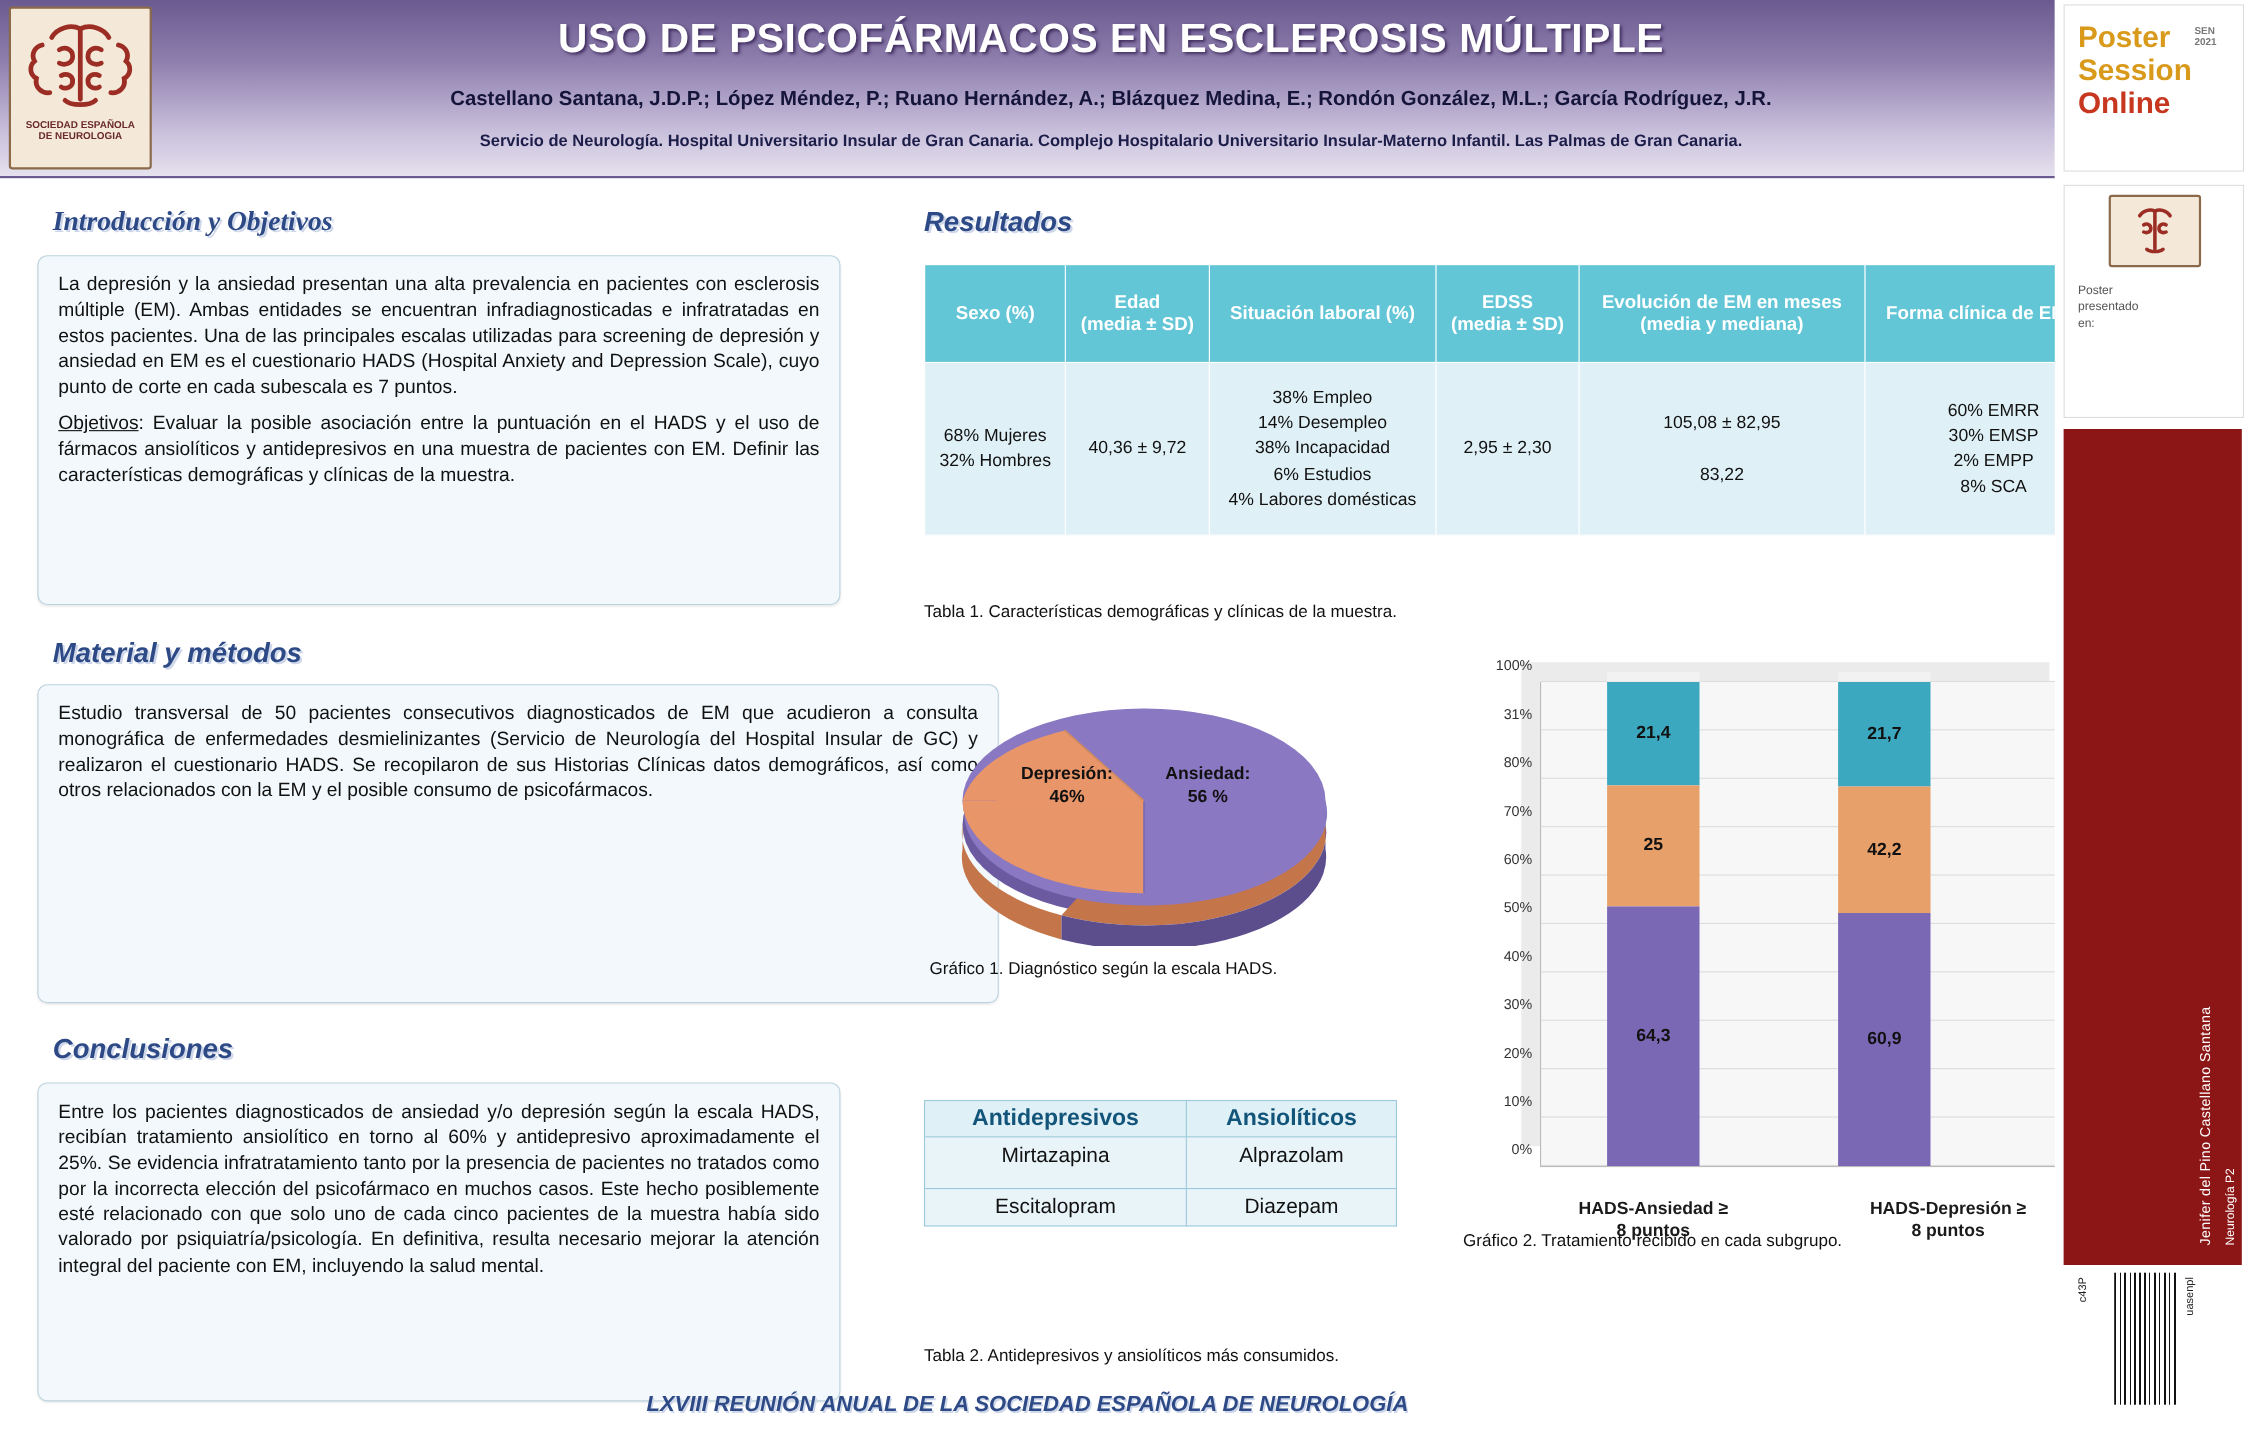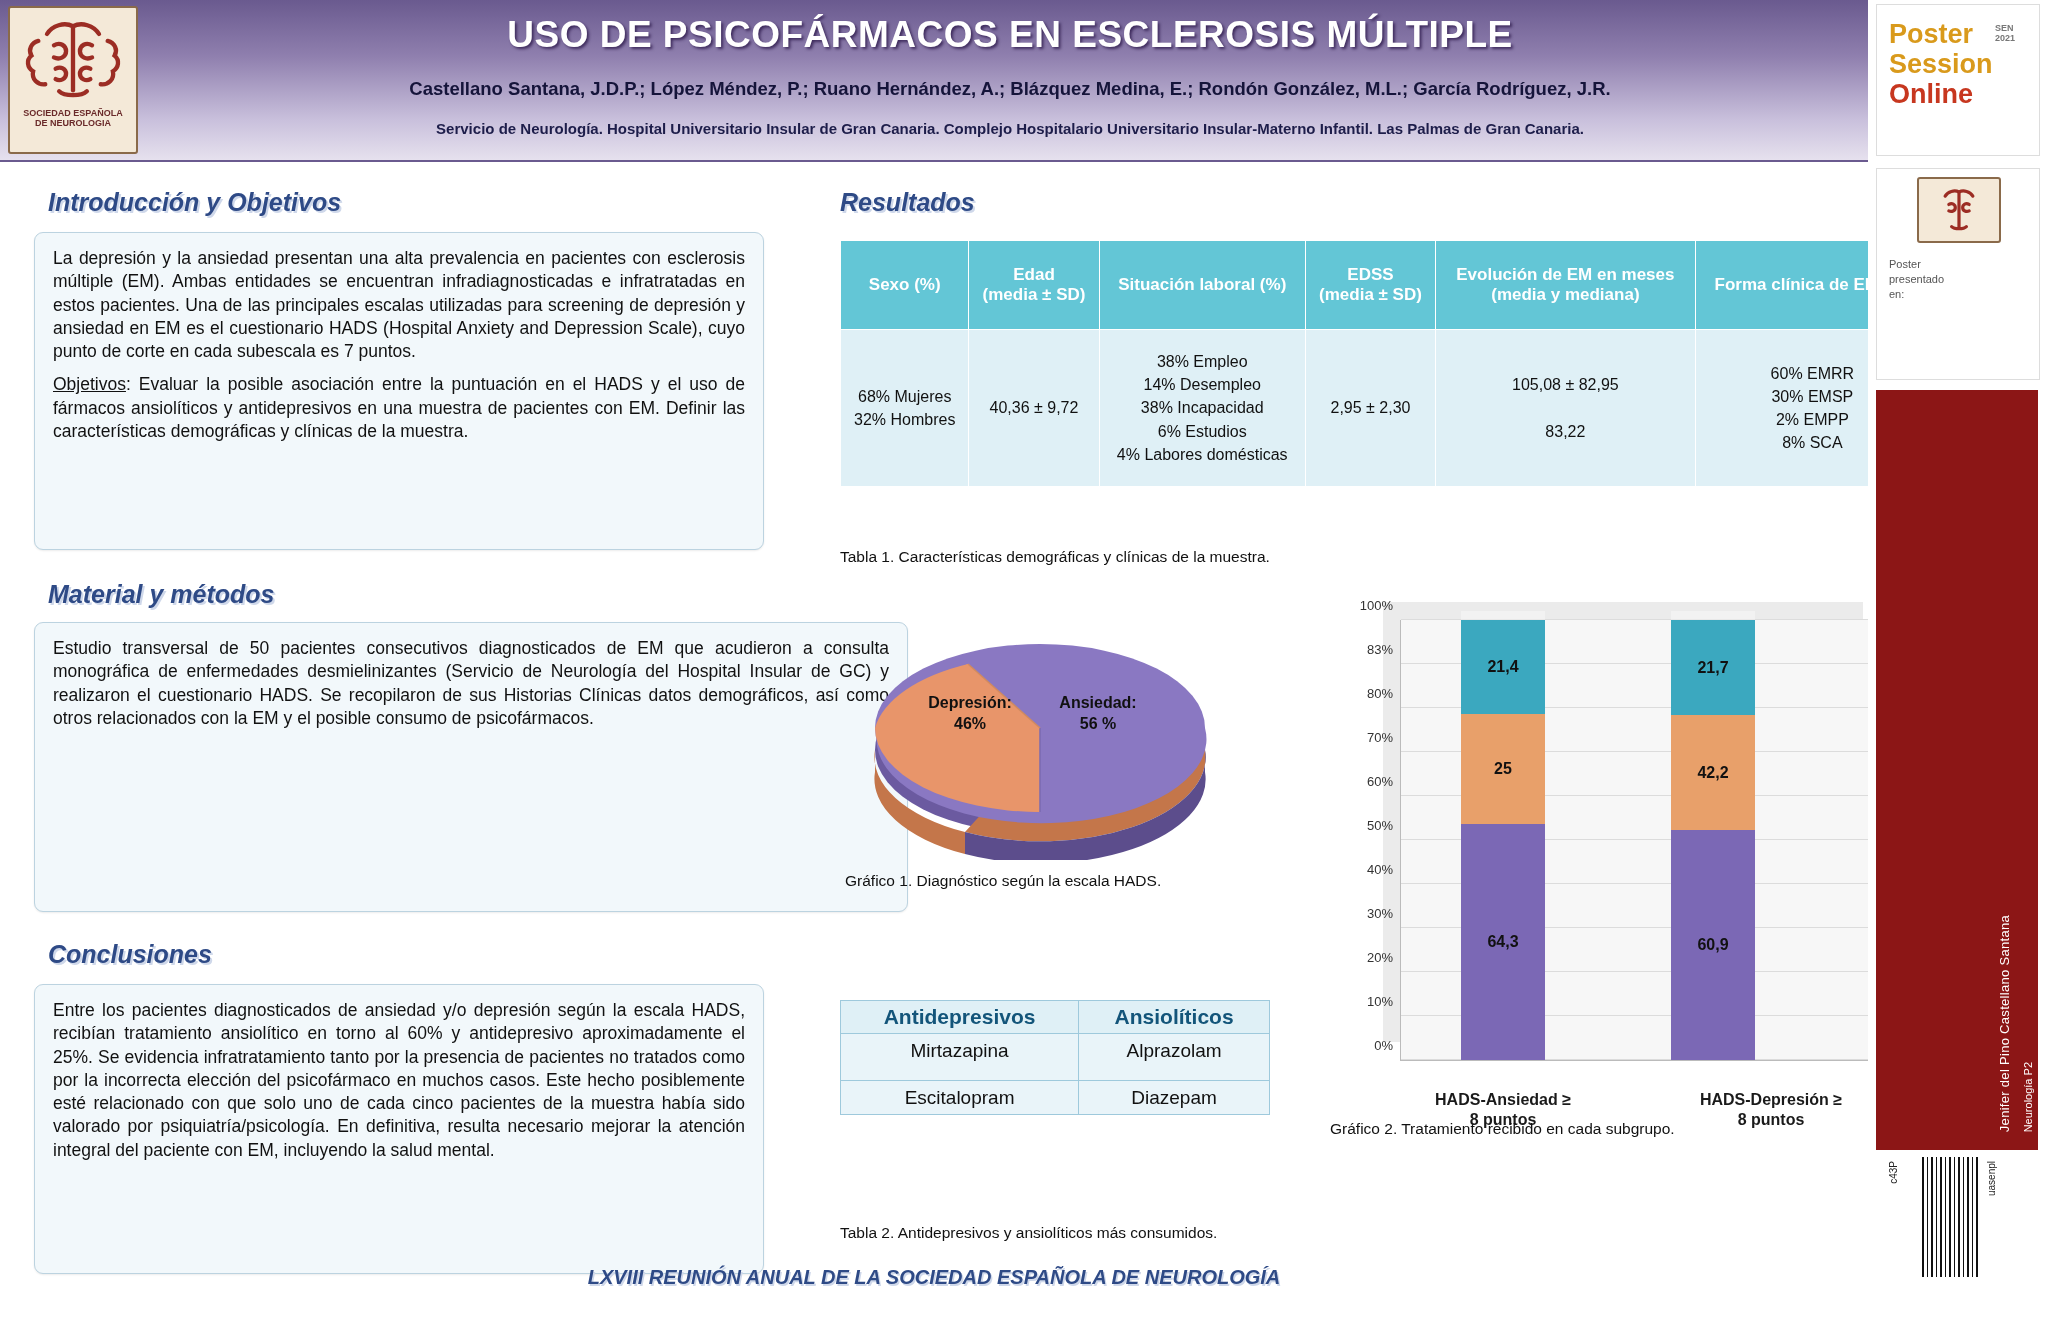--- a/index.html
+++ b/index.html
@@ -94,21 +94,21 @@
   .panel{
     background:#f2f8fb;border:1px solid #bcd3e0;border-radius:9px;
     box-shadow:0 1px 2px rgba(0,0,0,.08);
     padding:14px 18px;box-sizing:border-box;
     font-size:17.5px;line-height:1.33;text-align:justify;color:#111;
   }
   .panel p{margin:0 0 10px 0;}
   .panel p:last-child{margin-bottom:0;}
   .u{text-decoration:underline;}
   
-  #intro-h{position:absolute;left:48px;top:188px;}
+  #intro-h{position:absolute;left:48px;top:188px;font-family:Liberation Serif, serif;}
   #intro-panel{position:absolute;left:34px;top:232px;width:730px;height:318px;}
   #mat-h{position:absolute;left:48px;top:580px;}
   #mat-panel{position:absolute;left:34px;top:622px;width:874px;height:290px;}
   #con-h{position:absolute;left:48px;top:940px;}
   #con-panel{position:absolute;left:34px;top:984px;width:730px;height:290px;}
   
   #res-h{position:absolute;left:840px;top:188px;}
   .tbl1{
     position:absolute;left:840px;top:240px;width:1090px;
     border-collapse:collapse;font-size:16px;
@@ -314,21 +314,21 @@
 
     <div class="ytick" style="bottom:0%">0%</div>
     <div class="ytick" style="bottom:10%">10%</div>
     <div class="ytick" style="bottom:20%">20%</div>
     <div class="ytick" style="bottom:30%">30%</div>
     <div class="ytick" style="bottom:40%">40%</div>
     <div class="ytick" style="bottom:50%">50%</div>
     <div class="ytick" style="bottom:60%">60%</div>
     <div class="ytick" style="bottom:70%">70%</div>
     <div class="ytick" style="bottom:80%">80%</div>
-    <div class="ytick" style="bottom:90%">83%</div>
+    <div class="ytick" style="bottom:90%">31%</div>
     <div class="ytick" style="bottom:100%">100%</div>
 
     <div class="bar-col" style="left:60px;height:100%">
       <div class="seg top-face" style="height:21.4%;background:#3ba8bf">21,4</div>
       <div class="seg" style="height:25%;background:#e8a06a">25</div>
       <div class="seg" style="height:53.6%;background:#7b68b5">64,3</div>
     </div>
 
     <div class="bar-col" style="left:270px;height:100%">
       <div class="seg top-face" style="height:21.7%;background:#3ba8bf">21,7</div>

